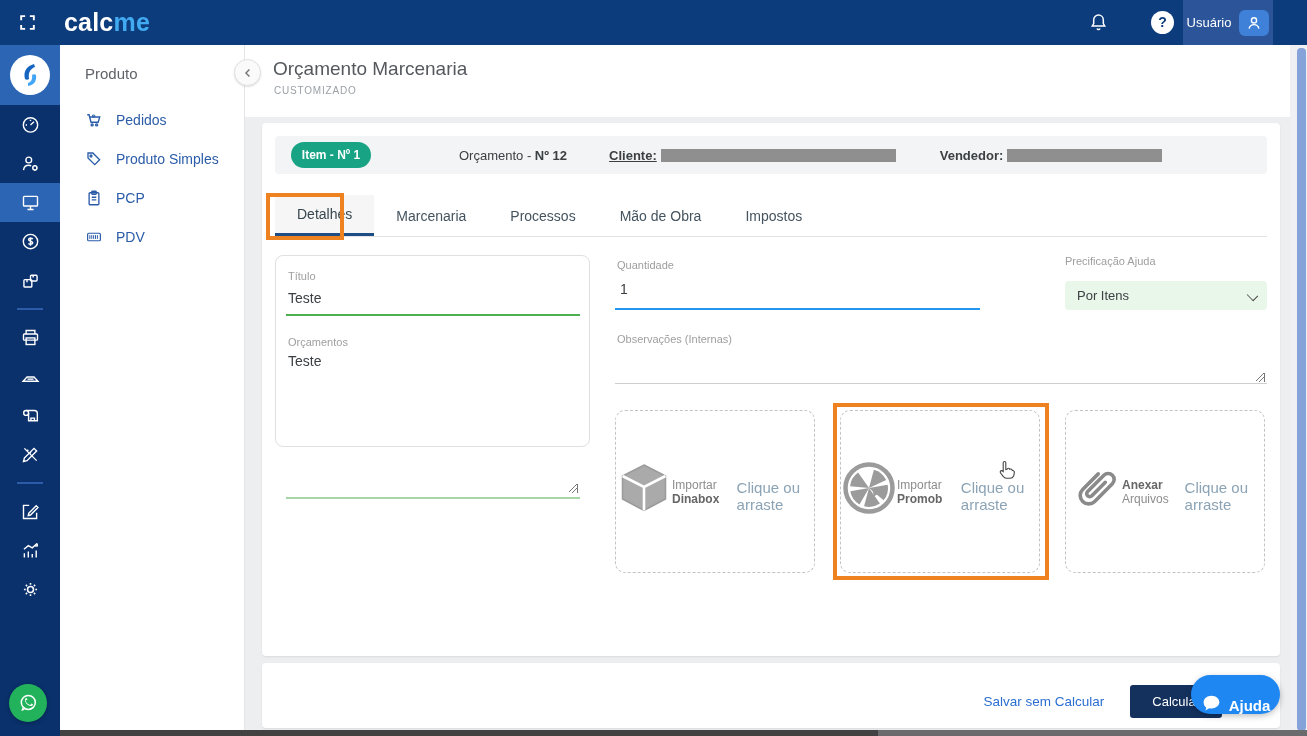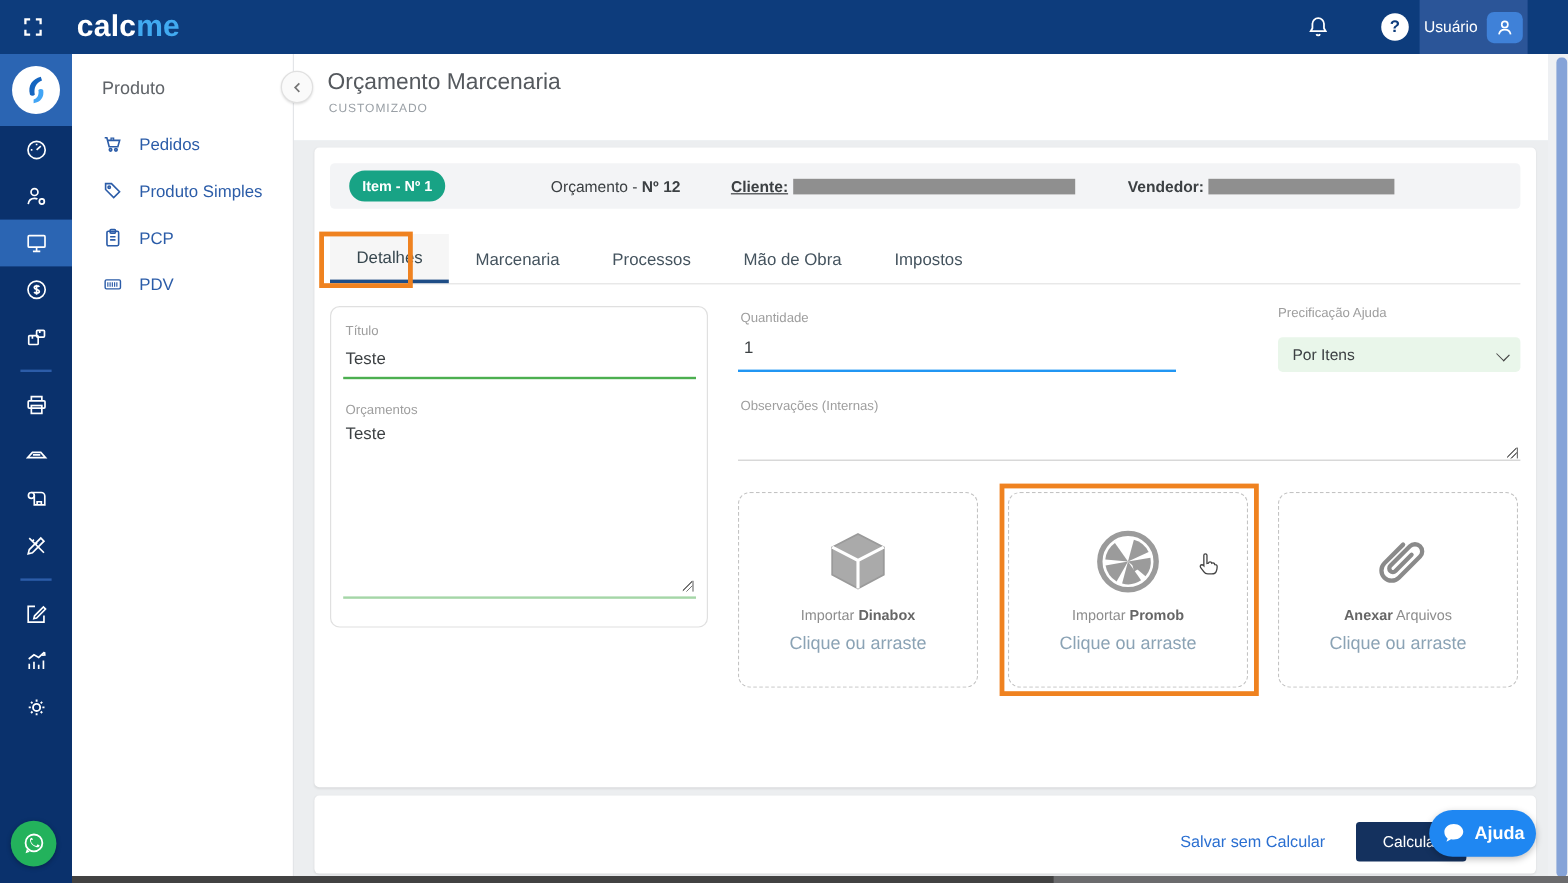--- a/index.html
+++ b/index.html
@@ -62,21 +62,21 @@
   .tab { padding:0 22px; font-size:14px; color:#44535e; display:flex; align-items:center; cursor:pointer; }
   .tab.active { background:#f6f6f6; border-bottom:3px solid #1e4d86; color:#37474f; }
 
   
   .ann { position:absolute; border:4px solid #ef8220; pointer-events:none; z-index:40; }
   .ann-tab { left:266px; top:193px; width:78px; height:47px; }
   .ann-promob { left:833px; top:403px; width:216px; height:177px; }
 
   
   .fld-label { font-size:11px; color:#9e9e9e; }
-  .left-card { position:absolute; left:13px; top:132px; width:315px; height:268px; border:1px solid #e0e0e0; border-radius:8px; }
+  .left-card { position:absolute; left:13px; top:132px; width:315px; height:192px; border:1px solid #e0e0e0; border-radius:8px; }
   .lc-lab1 { position:absolute; left:12px; top:14px; }
   .lc-val1 { position:absolute; left:12px; top:34px; width:290px; border:none; outline:none; font-size:14px; color:#3c4043; font-family:"Liberation Sans",sans-serif; background:transparent; }
   .lc-line1 { position:absolute; left:10px; top:58px; width:294px; height:2px; background:#4caf50; }
   .lc-lab2 { position:absolute; left:12px; top:80px; }
   .lc-ta { position:absolute; left:12px; top:97px; width:290px; height:140px; border:none; outline:none; resize:none; font-size:14px; color:#3c4043; font-family:"Liberation Sans",sans-serif; background:transparent; }
   .lc-line2 { position:absolute; left:10px; top:241px; width:294px; height:2px; background:#a5d6a7; }
   .resize-h { position:absolute; width:9px; height:9px; border-right:1.5px solid #777; border-bottom:0; background:
      linear-gradient(135deg, transparent 45%, #777 45%, #777 52%, transparent 52%, transparent 68%, #777 68%, #777 75%, transparent 75%); }
 
   .q-label { position:absolute; left:355px; top:136px; }
@@ -84,34 +84,34 @@
   .q-line { position:absolute; left:353px; top:185px; width:365px; height:2px; background:#2196f3; }
 
   .p-label { position:absolute; left:803px; top:132px; }
   .p-select { position:absolute; left:803px; top:158px; width:202px; height:29px; background:#e9f6ea; border-radius:4px; display:flex; align-items:center; font-size:13px; color:#3c4043; padding-left:12px; cursor:pointer; }
   .p-chev { position:absolute; right:10px; top:10px; width:9px; height:9px; border-right:1.6px solid #444; border-bottom:1.6px solid #444; transform:rotate(45deg) scale(1,.8); }
 
   .o-label { position:absolute; left:355px; top:210px; }
   .o-ta { position:absolute; left:355px; top:226px; width:362px; height:30px; border:none; outline:none; resize:none; background:transparent; font-size:13px; font-family:"Liberation Sans",sans-serif; }
   .o-line { position:absolute; left:353px; top:260px; width:652px; height:1px; background:#cfcfcf; }
 
-  .dropzone { position:absolute; top:287px; width:200px; height:163px; border:1px dashed #c3c3c3; border-radius:10px; background:#fff; display:flex; flex-direction:column; align-items:center; justify-content:center; cursor:pointer; }
+  .dropzone { position:absolute; top:287px; width:200px; height:163px; border:1px dashed #c3c3c3; border-radius:10px; background:#fff; display:flex; flex-direction:row; align-items:center; justify-content:center; cursor:pointer; }
   .dz1 { left:353px; } .dz2 { left:578px; } .dz3 { left:803px; }
   .dz-ic { height:60px; display:flex; align-items:center; justify-content:center; margin-bottom:8px; }
   .dz-label { font-size:12px; color:#8d8d8d; }
   .dz-label b { color:#666; }
   .dz-hint { font-size:15px; color:#8ba3b5; margin-top:8px; }
 
   
   .footer-inner { position:absolute; right:58px; top:0; height:77px; display:flex; align-items:center; gap:26px; }
   .save-link { color:#2a6fd1; font-size:13.5px; cursor:pointer; }
   .calc-btn { background:#14315e; color:#fff; border:none; font-size:13px; padding:9px 22px; border-radius:3px; cursor:pointer; font-family:"Liberation Sans",sans-serif; }
 
   
-  .ajuda { position:absolute; left:1191px; top:675px; width:89px; height:39px; background:#1f87f2; border-radius:20px; display:flex; align-items:center; justify-content:center; gap:7px; color:#fff; font-weight:bold; font-size:15px; box-shadow:0 2px 6px rgba(0,0,0,.25); cursor:pointer; z-index:50; }
+  .ajuda { position:absolute; left:1191px; top:675px; width:89px; height:39px; background:#1f87f2; border-radius:20px; display:flex; align-items:flex-end; justify-content:center; gap:7px; color:#fff; font-weight:bold; font-size:15px; box-shadow:0 2px 6px rgba(0,0,0,.25); cursor:pointer; z-index:50; }
 
   
   .vscroll-track { position:absolute; left:1290px; top:45px; width:17px; height:691px; background:#eef0f3; z-index:45; }
   .vscroll-thumb { position:absolute; left:7px; top:3px; width:9px; height:683px; background:#85a3d8; border-radius:4px; cursor:pointer; }
   .hscroll { position:absolute; left:60px; top:730px; width:1247px; height:6px; background:#6b6b6d; z-index:45; }
   .hscroll-thumb { position:absolute; left:0; top:0; width:818px; height:6px; background:#424242; cursor:pointer; }
 
   
   .cursor { position:absolute; left:995px; top:458px; width:24px; height:24px; z-index:60; pointer-events:none; }
 

